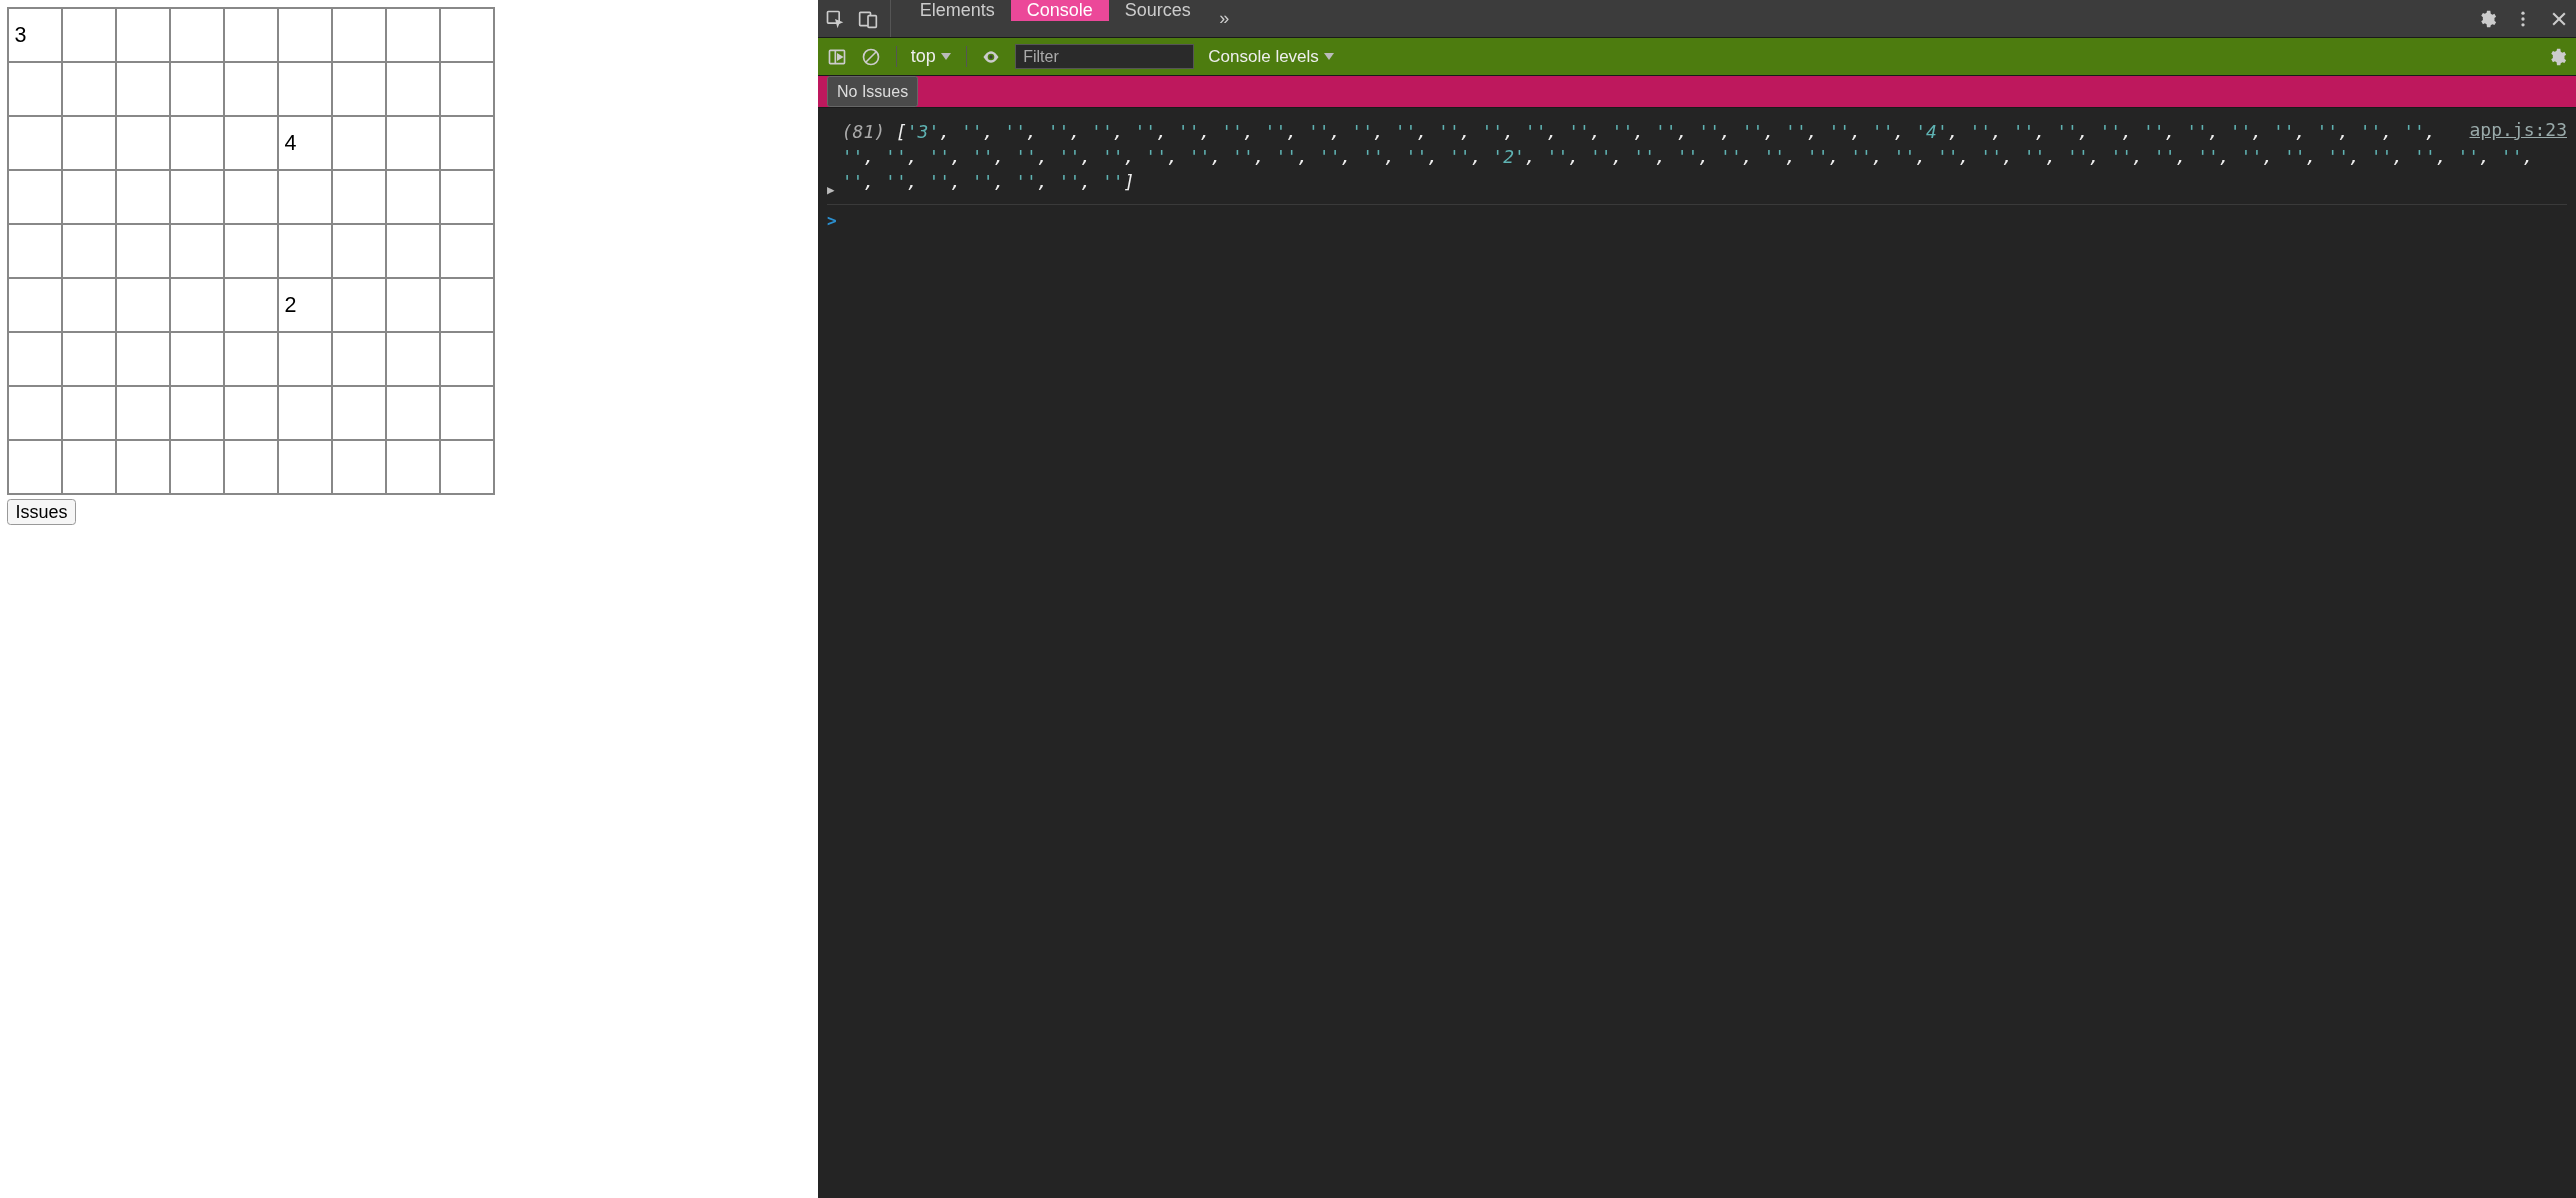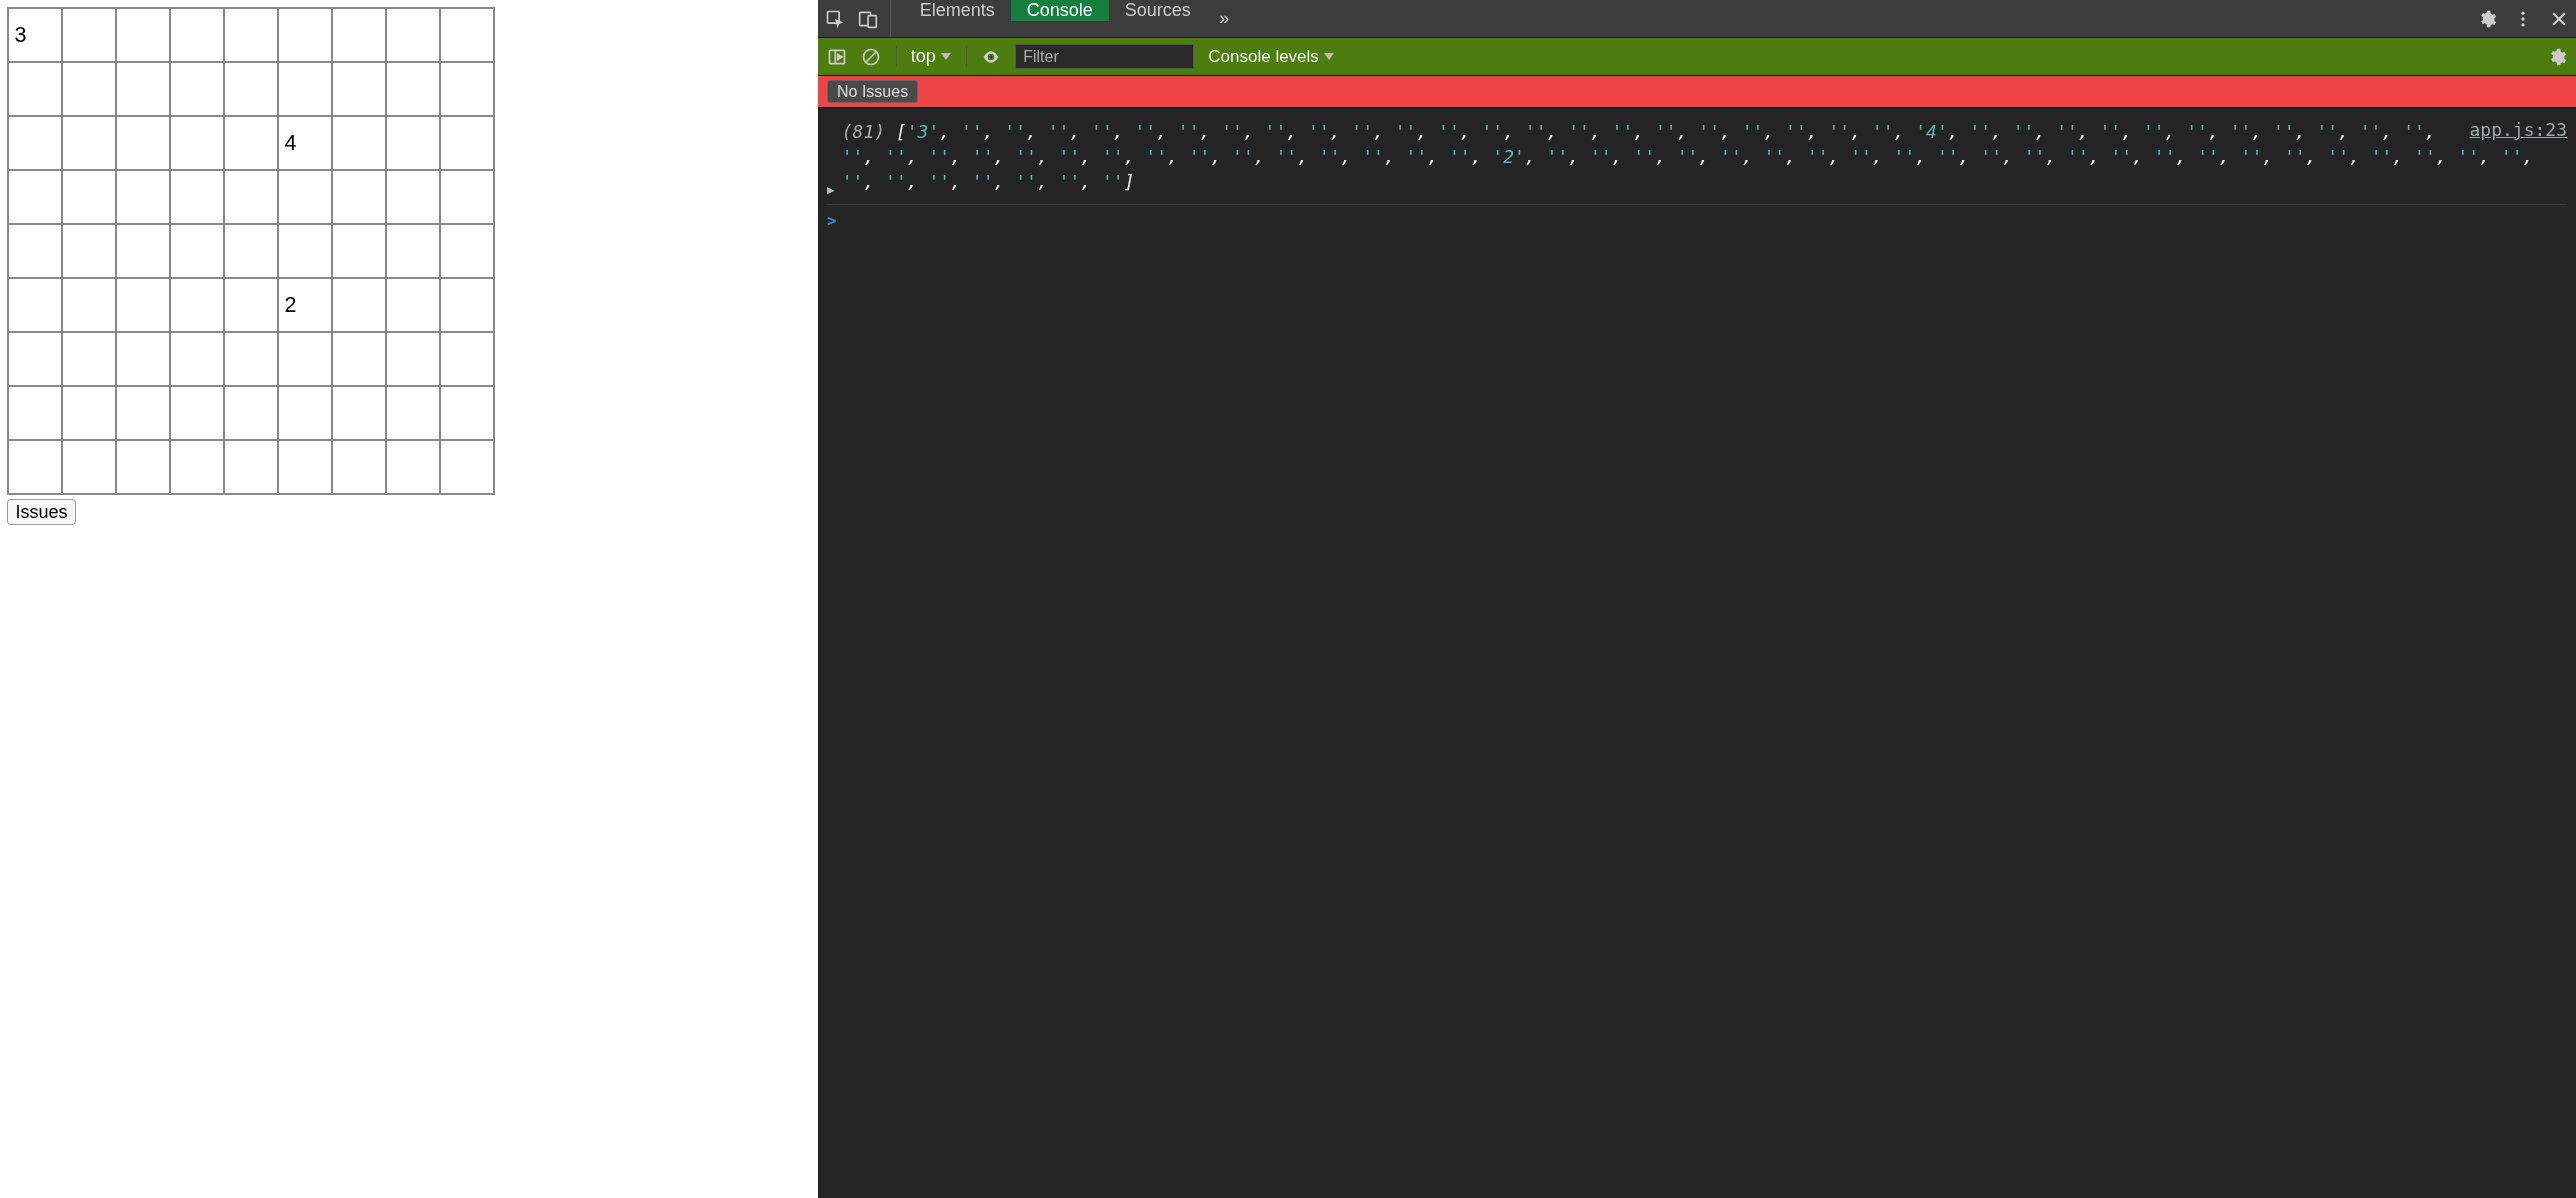--- a/index.html
+++ b/index.html
@@ -60,21 +60,21 @@
     }
     .dt-top-left { display: flex; align-items: center; gap: 12.5px; padding-right: 12.5px; border-right: 0.9px solid #555; height: 100%; }
     .dt-tabs { display: flex; align-items: flex-start; height: 100%; margin-left: 12.5px; }
     .dt-tab {
       display: flex; align-items: center;
       padding: 0 16px;
       font-size: 18px;
       color: #ccc;
       cursor: pointer;
     }
-    .dt-tab.active { background: #15803d; color: #fff; }
+    .dt-tab.active { background: #ec4899; color: #fff; }
     .dt-top-right { margin-left: auto; display: flex; align-items: center; gap: 16px; padding-left: 12.5px; }
     .icon { display: inline-flex; align-items: center; justify-content: center; color: #ccc; }
     .icon svg { width: 20px; height: 20px; }
     .chevron { font-size: 18px; color: #ccc; }
 
     
     .dt-second {
       display: flex;
       align-items: center;
       height: 38px;
@@ -106,23 +106,22 @@
     }
     .filter-input::placeholder { color: #aaa; }
     .levels {
       font-size: 17px; color: #eee; display: flex; align-items: center; gap: 5.4px; cursor: pointer;
     }
     .dt-second .icon.right { margin-left: auto; }
 
     
     .dt-issues {
       display: flex;
-      align-items: center;
       height: 32px;
-      background: #ef4444;
+      background: #be185d;
       border-bottom: 0.9px solid #1a1a1a;
       padding: 0 9px;
     }
     .issues-btn {
       background: #4a4a4a;
       border: 0.9px solid #666;
       color: #ddd;
       font-size: 16px;
       padding: 1.8px 9px;
       border-radius: 2.7px;

